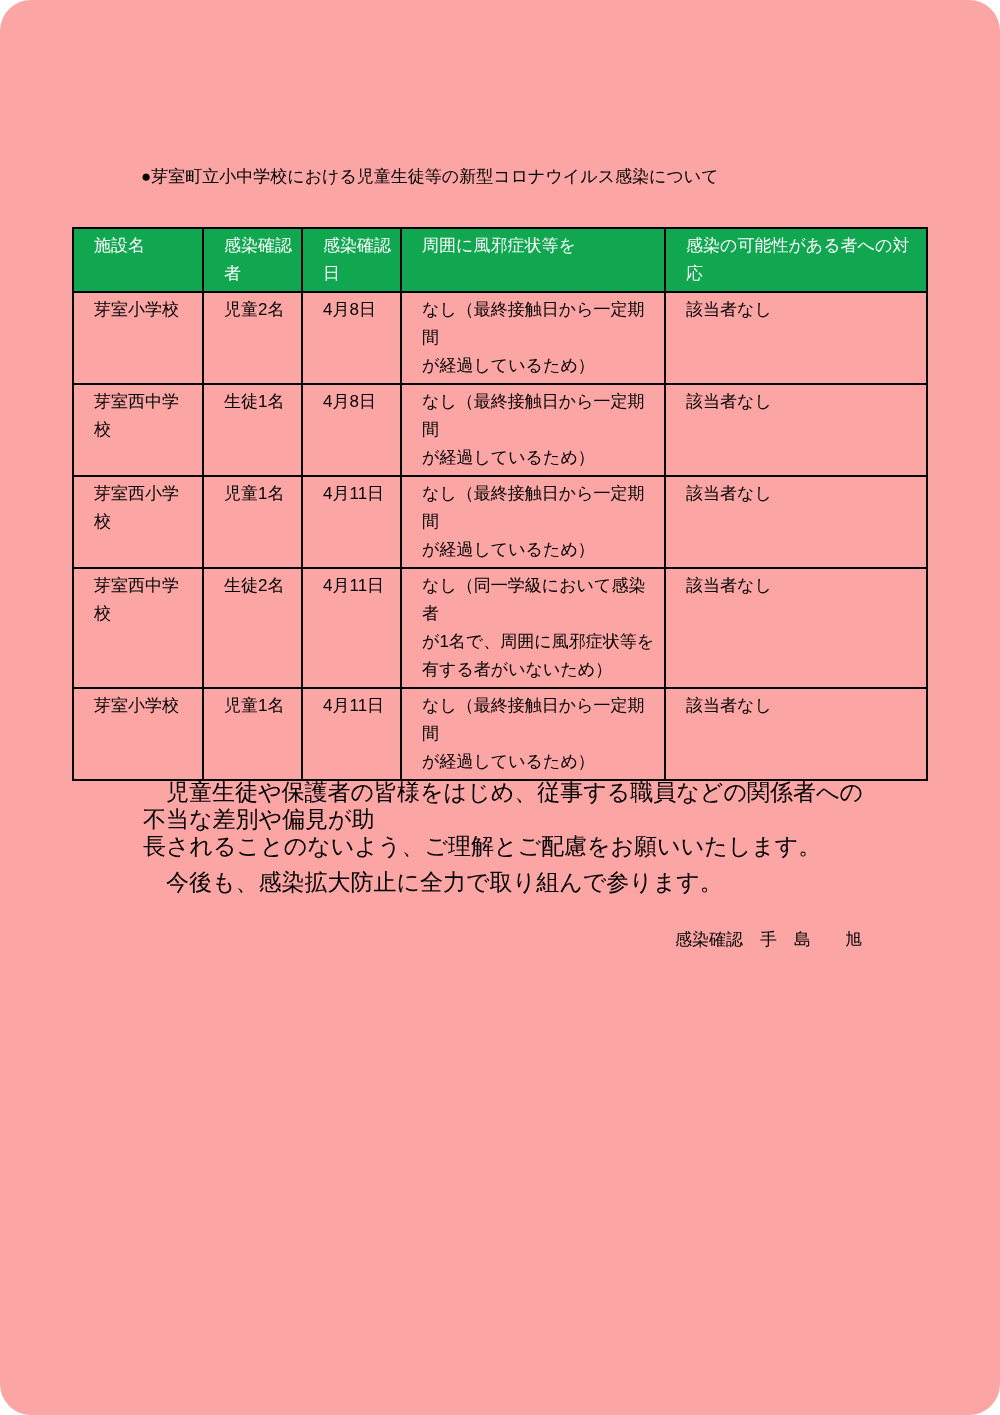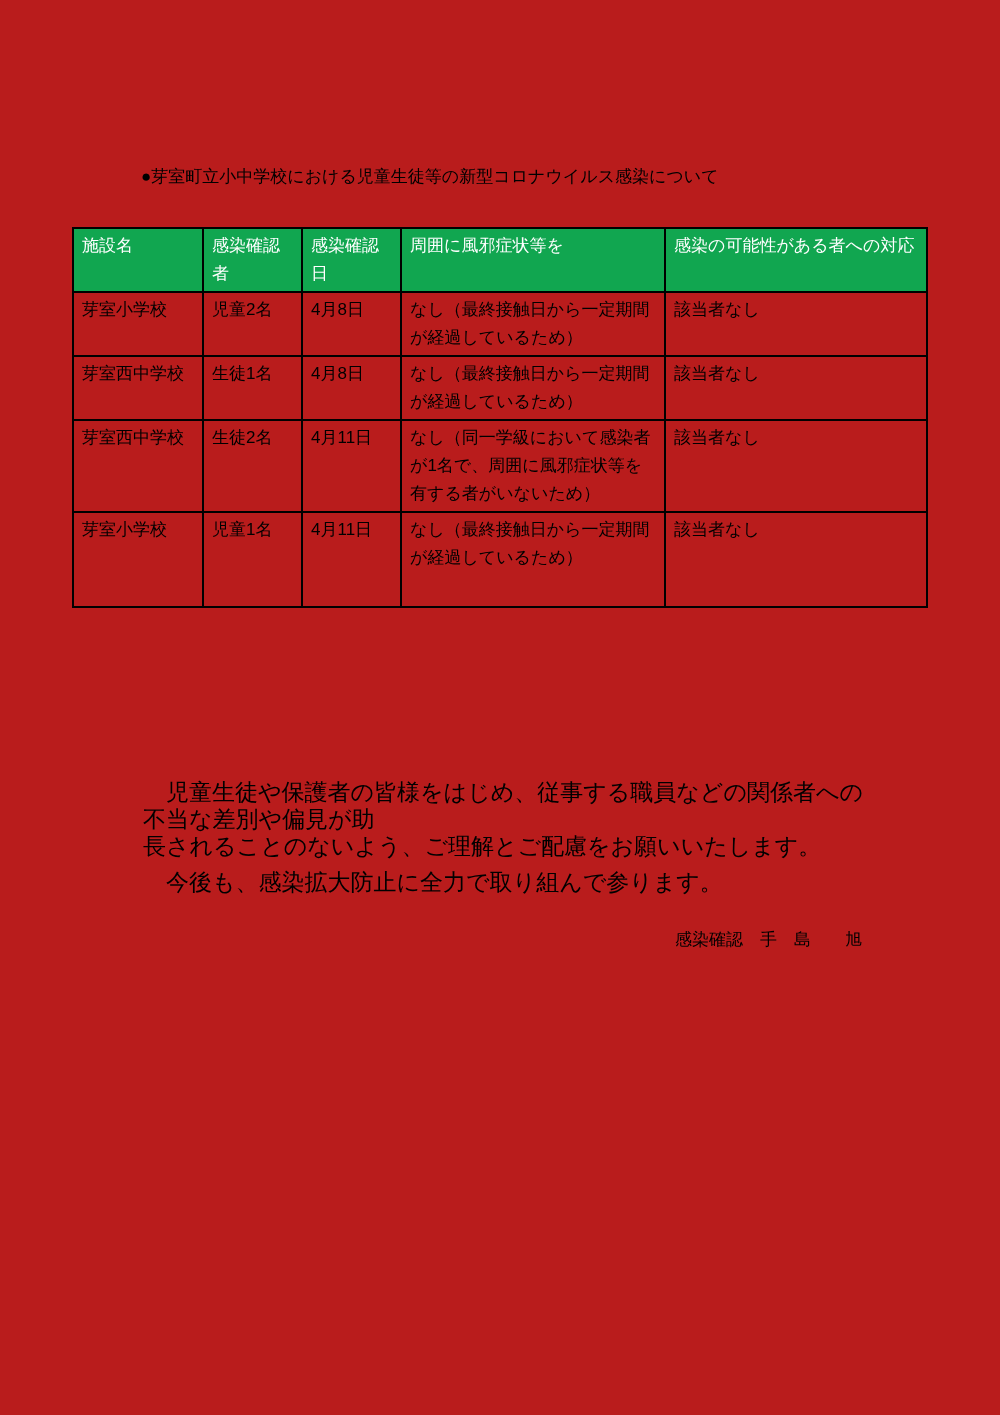--- a/index.html
+++ b/index.html
@@ -4,24 +4,25 @@
 <style>
   html, body {
     margin: 0;
     padding: 0;
     background: #ffffff;
   }
   .page {
     position: relative;
     width: 1000px;
     height: 1415px;
-    background: #b91c1c;
+    background: #fca5a5;
     color: #000000;
     font-family: "Liberation Sans", "DejaVu Sans", sans-serif;
     overflow: hidden;
+    border-radius: 31px;
   }
   .doc-title {
     position: absolute;
     left: 141px;
     top: 164px;
     font-size: 17px;
     line-height: 26px;
     white-space: nowrap;
   }
   table.info-table {
@@ -30,21 +31,21 @@
     top: 227px;
     width: 854px;
     border-collapse: collapse;
     table-layout: fixed;
   }
   .info-table th,
   .info-table td {
     border: 2px solid #000000;
     vertical-align: top;
     text-align: left;
-    padding: 3px 7px 3px 8px;
+    padding: 3px 7px 3px 20px;
     font-size: 17px;
     line-height: 28px;
     font-weight: normal;
     white-space: pre-line;
     overflow: hidden;
   }
   .info-table thead th {
     background: #11A650;
     color: #ffffff;
   }
@@ -118,20 +119,28 @@
       </tr>
       <tr>
         <td>芽室西中学校</td>
         <td>生徒1名</td>
         <td>4月8日</td>
         <td>なし（最終接触日から一定期間
 が経過しているため）</td>
         <td>該当者なし</td>
       </tr>
       <tr>
+        <td>芽室西小学校</td>
+        <td>児童1名</td>
+        <td>4月11日</td>
+        <td>なし（最終接触日から一定期間
+が経過しているため）</td>
+        <td>該当者なし</td>
+      </tr>
+      <tr>
         <td>芽室西中学校</td>
         <td>生徒2名</td>
         <td>4月11日</td>
         <td>なし（同一学級において感染者
 が1名で、周囲に風邪症状等を
 有する者がいないため）</td>
         <td>該当者なし</td>
       </tr>
       <tr>
         <td>芽室小学校</td>

